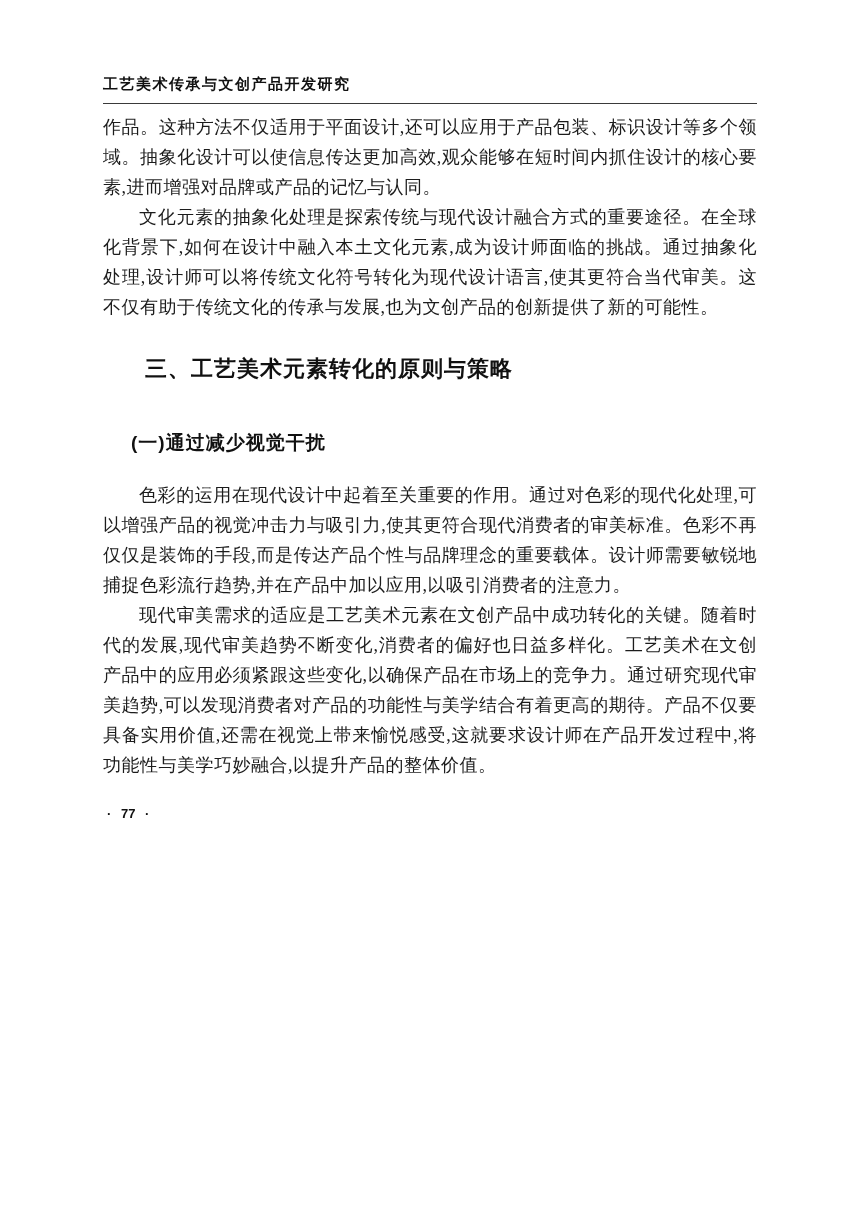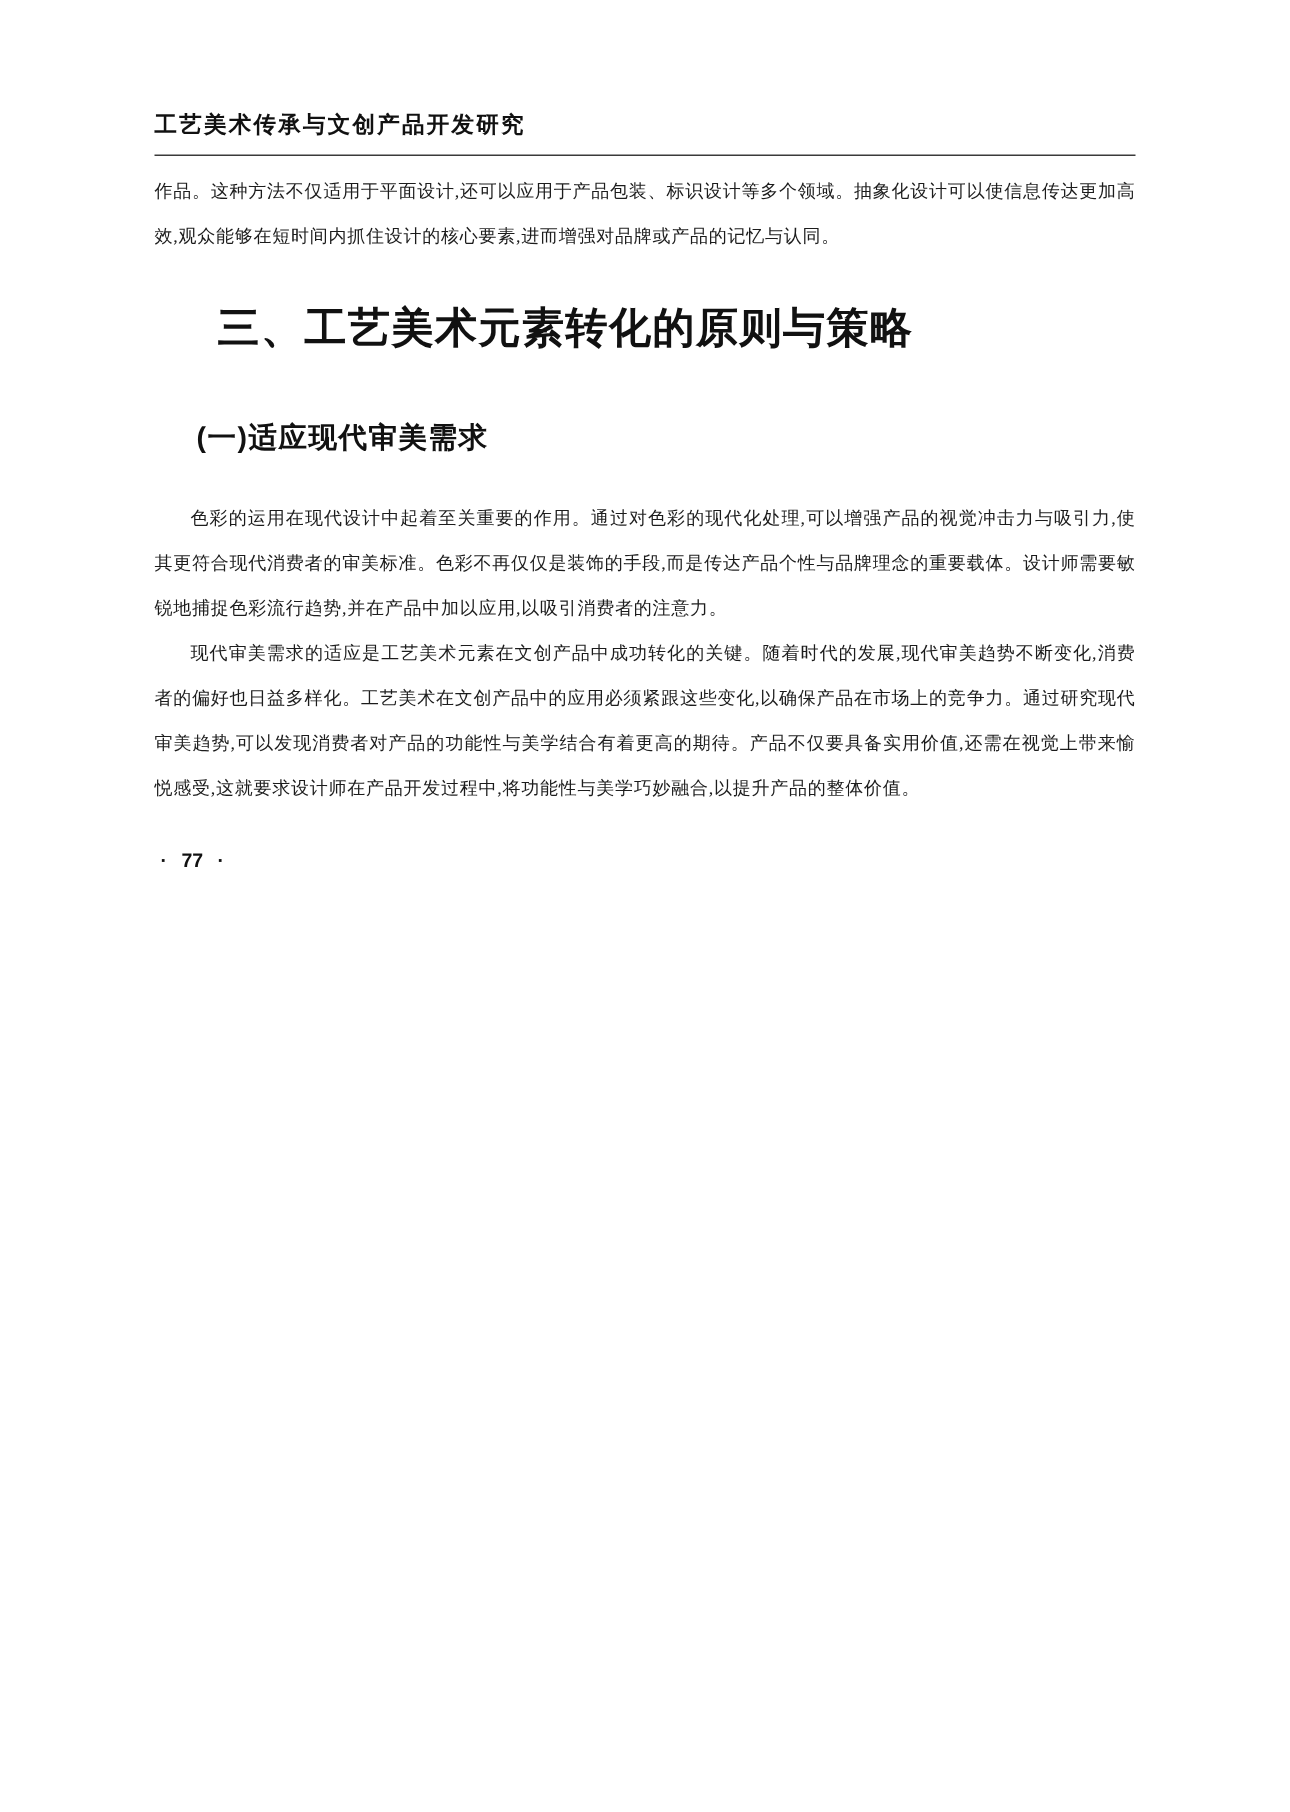--- a/index.html
+++ b/index.html
@@ -35,35 +35,35 @@
   .header-rule {
     border: none;
     border-top: 1.5px solid #3a3a3a;
     margin: 9px 0 0 0;
   }
   .body-text {
     margin-top: 8px;
   }
   p.para {
     margin: 0;
-    font-size: 12px;
+    font-size: 18px;
     line-height: 30px;
     letter-spacing: 0.5px;
     text-align: justify;
     color: #1c1c1c;
   }
   p.para.indent {
     text-indent: 2em;
   }
   h2.section-heading {
     margin: 32px 0 4px 0;
     padding-left: 42px;
     font-family: "Liberation Sans", "DejaVu Sans", sans-serif;
     font-weight: bold;
-    font-size: 28px;
+    font-size: 22px;
     line-height: 30px;
     letter-spacing: 1px;
     color: #111111;
   }
   h3.subsection-heading {
     margin: 46px 0 24px 0;
     padding-left: 28px;
     font-family: "Liberation Sans", "DejaVu Sans", sans-serif;
     font-weight: bold;
     font-size: 19px;
@@ -90,24 +90,25 @@
 
     <div class="running-header">工艺美术传承与文创产品开发研究</div>
 
     <hr class="header-rule">
 
     <div class="body-text">
 
       <p class="para">作品。这种方法不仅适用于平面设计,还可以应用于产品包装、标识设计等多个领域。抽象化设计可以使信息传达更加高效,观众能够在短时间内抓住设计的核心要素,进而增强对品牌或产品的记忆与认同。</p>
 
 
+      <p class="para indent">文化元素的抽象化处理是探索传统与现代设计融合方式的重要途径。在全球化背景下,如何在设计中融入本土文化元素,成为设计师面临的挑战。通过抽象化处理,设计师可以将传统文化符号转化为现代设计语言,使其更符合当代审美。这不仅有助于传统文化的传承与发展,也为文创产品的创新提供了新的可能性。</p>
 
       <h2 class="section-heading">三、工艺美术元素转化的原则与策略</h2>
 
-      <h3 class="subsection-heading">(一)适应现代审美需求</h3>
+      <h3 class="subsection-heading">(一)通过减少视觉干扰</h3>
 
       <p class="para indent">色彩的运用在现代设计中起着至关重要的作用。通过对色彩的现代化处理,可以增强产品的视觉冲击力与吸引力,使其更符合现代消费者的审美标准。色彩不再仅仅是装饰的手段,而是传达产品个性与品牌理念的重要载体。设计师需要敏锐地捕捉色彩流行趋势,并在产品中加以应用,以吸引消费者的注意力。</p>
 
       <p class="para indent">现代审美需求的适应是工艺美术元素在文创产品中成功转化的关键。随着时代的发展,现代审美趋势不断变化,消费者的偏好也日益多样化。工艺美术在文创产品中的应用必须紧跟这些变化,以确保产品在市场上的竞争力。通过研究现代审美趋势,可以发现消费者对产品的功能性与美学结合有着更高的期待。产品不仅要具备实用价值,还需在视觉上带来愉悦感受,这就要求设计师在产品开发过程中,将功能性与美学巧妙融合,以提升产品的整体价值。</p>
 
 
       <div class="page-number">· 77 ·</div>
 
     </div>
   </div>

